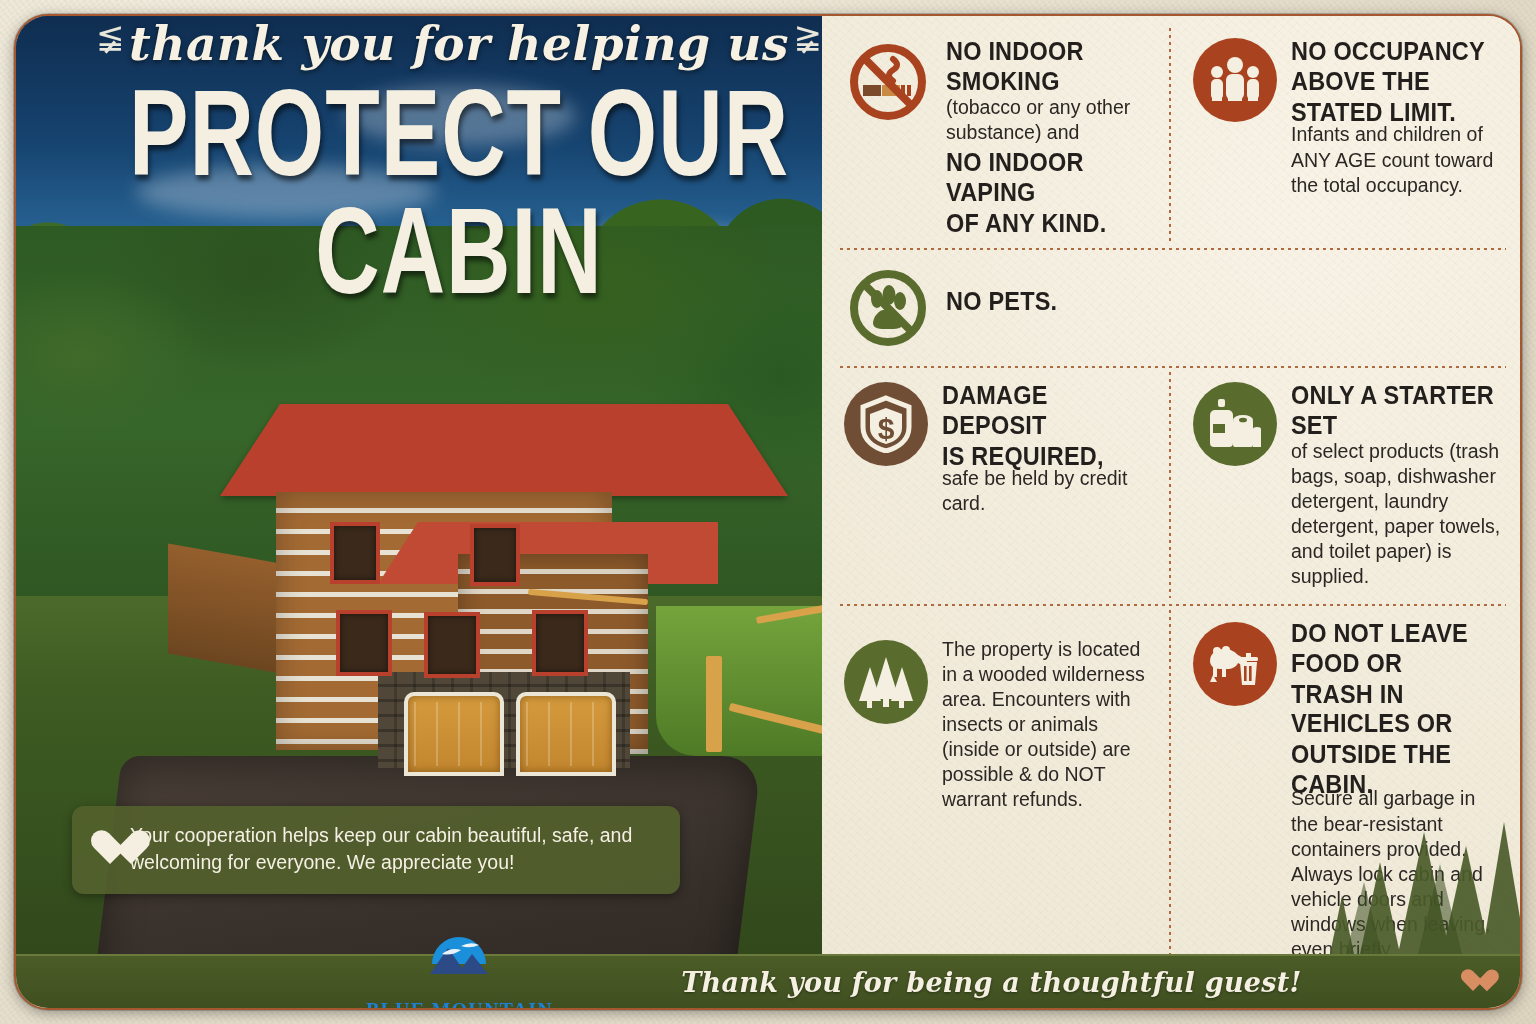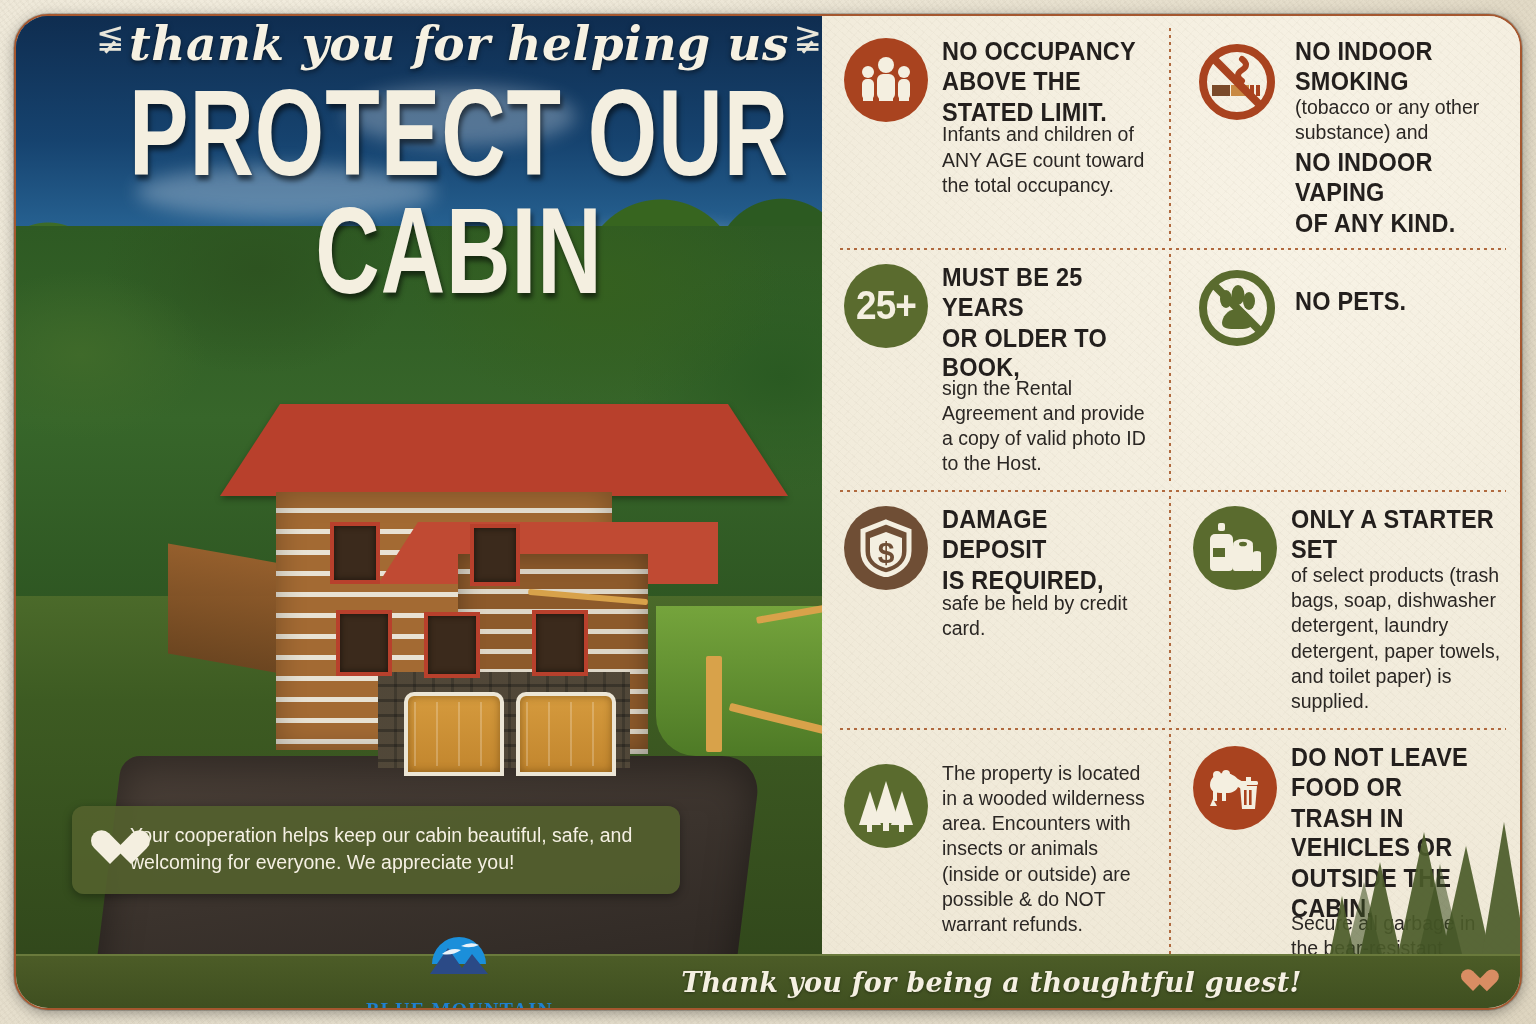--- a/index.html
+++ b/index.html
@@ -318,20 +318,39 @@
         <p>Your cooperation helps keep our cabin beautiful, safe, and welcoming for everyone. We appreciate you!</p>
       </div>
     </div>
 
     <div id="rules">
       <div class="grid">
         <div class="rows">
 
           <div class="row">
             <div class="cell">
+              <div class="ico lg ico-plain">
+                <svg width="86" height="86" viewBox="0 0 86 86">
+                  <circle cx="43" cy="43" r="34" fill="none" stroke="#A9431F" stroke-width="8"></circle>
+                  <rect x="18" y="46" width="18" height="11" fill="#7A4A2A"></rect>
+                  <rect x="37" y="46" width="18" height="11" fill="#C98A44"></rect>
+                  <rect x="56" y="46" width="4" height="11" fill="#A9431F"></rect>
+                  <rect x="62" y="46" width="4" height="11" fill="#A9431F"></rect>
+                  <path d="M48 42 q-8-6 0-11 q8-5 0-11" fill="none" stroke="#A9431F" stroke-width="6" stroke-linecap="round"></path>
+                  <line x1="19" y1="19" x2="67" y2="67" stroke="#A9431F" stroke-width="8"></line>
+                </svg>
+              </div>
+              <div class="txt mix">
+                <div class="t-hd">NO INDOOR SMOKING</div>
+                <div class="t-bd">(tobacco or any other substance) and</div>
+                <div class="t-hd" style="white-space:pre-line;margin-top:3px">NO INDOOR VAPING
+OF ANY KIND.</div>
+              </div>
+            </div>
+            <div class="cell">
               <div class="ico" style="background:#A9431F">
                 <svg width="56" height="48" viewBox="0 0 56 48">
                       <g fill="#F4EFE0">
                   <circle cx="28" cy="9" r="8"></circle>
                         <rect x="19" y="18" width="18" height="26" rx="6"></rect>
                   <circle cx="10" cy="16" r="6"></circle>
                         <rect x="4" y="23" width="12" height="21" rx="5"></rect>
                   <circle cx="46" cy="16" r="6"></circle>
                         <rect x="40" y="23" width="12" height="21" rx="5"></rect>
                   <rect x="21" y="36" width="14" height="9"></rect>
@@ -339,52 +358,23 @@
                         <rect x="41" y="36" width="10" height="9"></rect>
                 </g>
                     </svg>
               </div>
               <div class="txt">
                 <div class="t-hd" style="white-space:pre-line">NO OCCUPANCY
 ABOVE THE STATED LIMIT.</div>
                 <div class="t-bd">Infants and children of ANY AGE count toward the total occupancy.</div>
               </div>
             </div>
-            <div class="cell">
-              <div class="ico lg ico-plain">
-                <svg width="86" height="86" viewBox="0 0 86 86">
-                  <circle cx="43" cy="43" r="34" fill="none" stroke="#A9431F" stroke-width="8"></circle>
-                  <rect x="18" y="46" width="18" height="11" fill="#7A4A2A"></rect>
-                  <rect x="37" y="46" width="18" height="11" fill="#C98A44"></rect>
-                  <rect x="56" y="46" width="4" height="11" fill="#A9431F"></rect>
-                  <rect x="62" y="46" width="4" height="11" fill="#A9431F"></rect>
-                  <path d="M48 42 q-8-6 0-11 q8-5 0-11" fill="none" stroke="#A9431F" stroke-width="6" stroke-linecap="round"></path>
-                  <line x1="19" y1="19" x2="67" y2="67" stroke="#A9431F" stroke-width="8"></line>
-                </svg>
-              </div>
-              <div class="txt mix">
-                <div class="t-hd">NO INDOOR SMOKING</div>
-                <div class="t-bd">(tobacco or any other substance) and</div>
-                <div class="t-hd" style="white-space:pre-line;margin-top:3px">NO INDOOR VAPING
-OF ANY KIND.</div>
-              </div>
-            </div>
           </div>
 
           <div class="row">
-            <div class="cell">
-              <div class="ico" style="background:#5A6B2E">
-                <span style="font-weight:700;font-size:37px;color:#F4EFE0;transform:scaleY(1.12);letter-spacing:-1px">25+</span>
-              </div>
-              <div class="txt">
-                <div class="t-hd" style="white-space:pre-line">MUST BE 25 YEARS
-OR OLDER TO BOOK,</div>
-                <div class="t-bd">sign the Rental Agreement and provide a copy of valid photo ID to the Host.</div>
-              </div>
-            </div>
             <div class="cell">
               <div class="ico lg ico-plain">
                 <svg width="86" height="86" viewBox="0 0 86 86">
                   <circle cx="43" cy="43" r="34" fill="none" stroke="#5A6B2E" stroke-width="8"></circle>
                   <g fill="#5A6B2E">
                     <ellipse cx="32" cy="34" rx="6" ry="9"></ellipse>
                         <ellipse cx="44" cy="30" rx="6.5" ry="10"></ellipse>
                     <ellipse cx="55" cy="36" rx="6" ry="9"></ellipse>
                     <path d="M43 44 c10 0 15 9 15 14 c0 6-7 6-15 6 c-8 0-15 0-15-6 c0-5 5-14 15-14z"></path>
                   </g>

